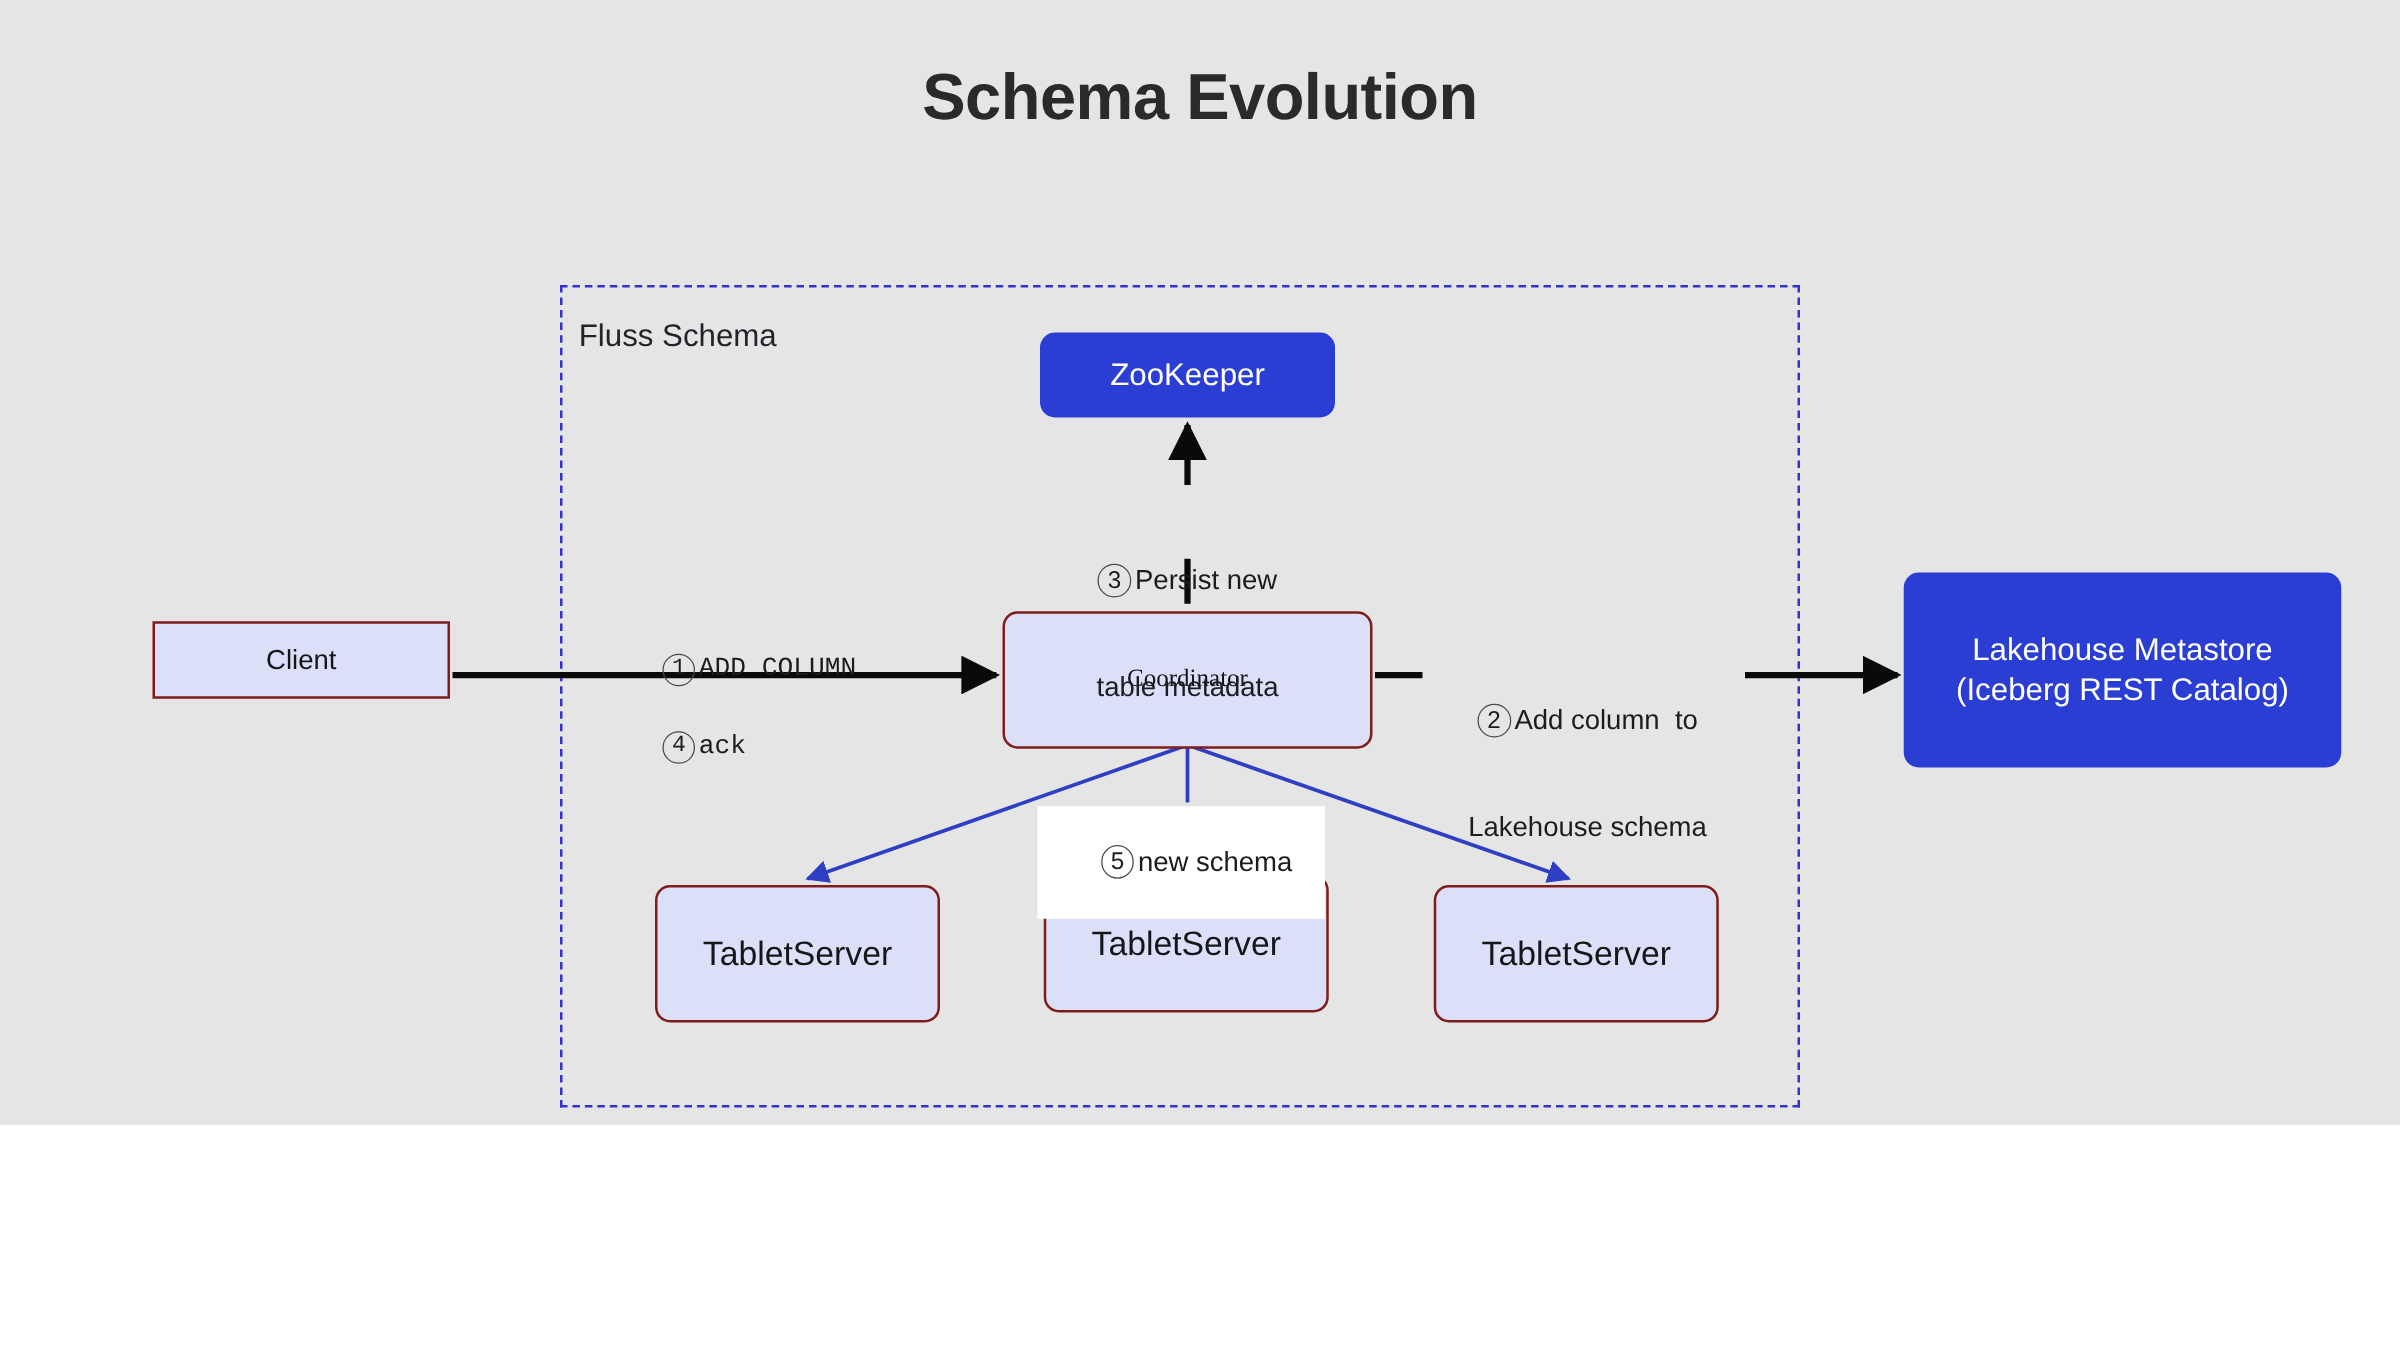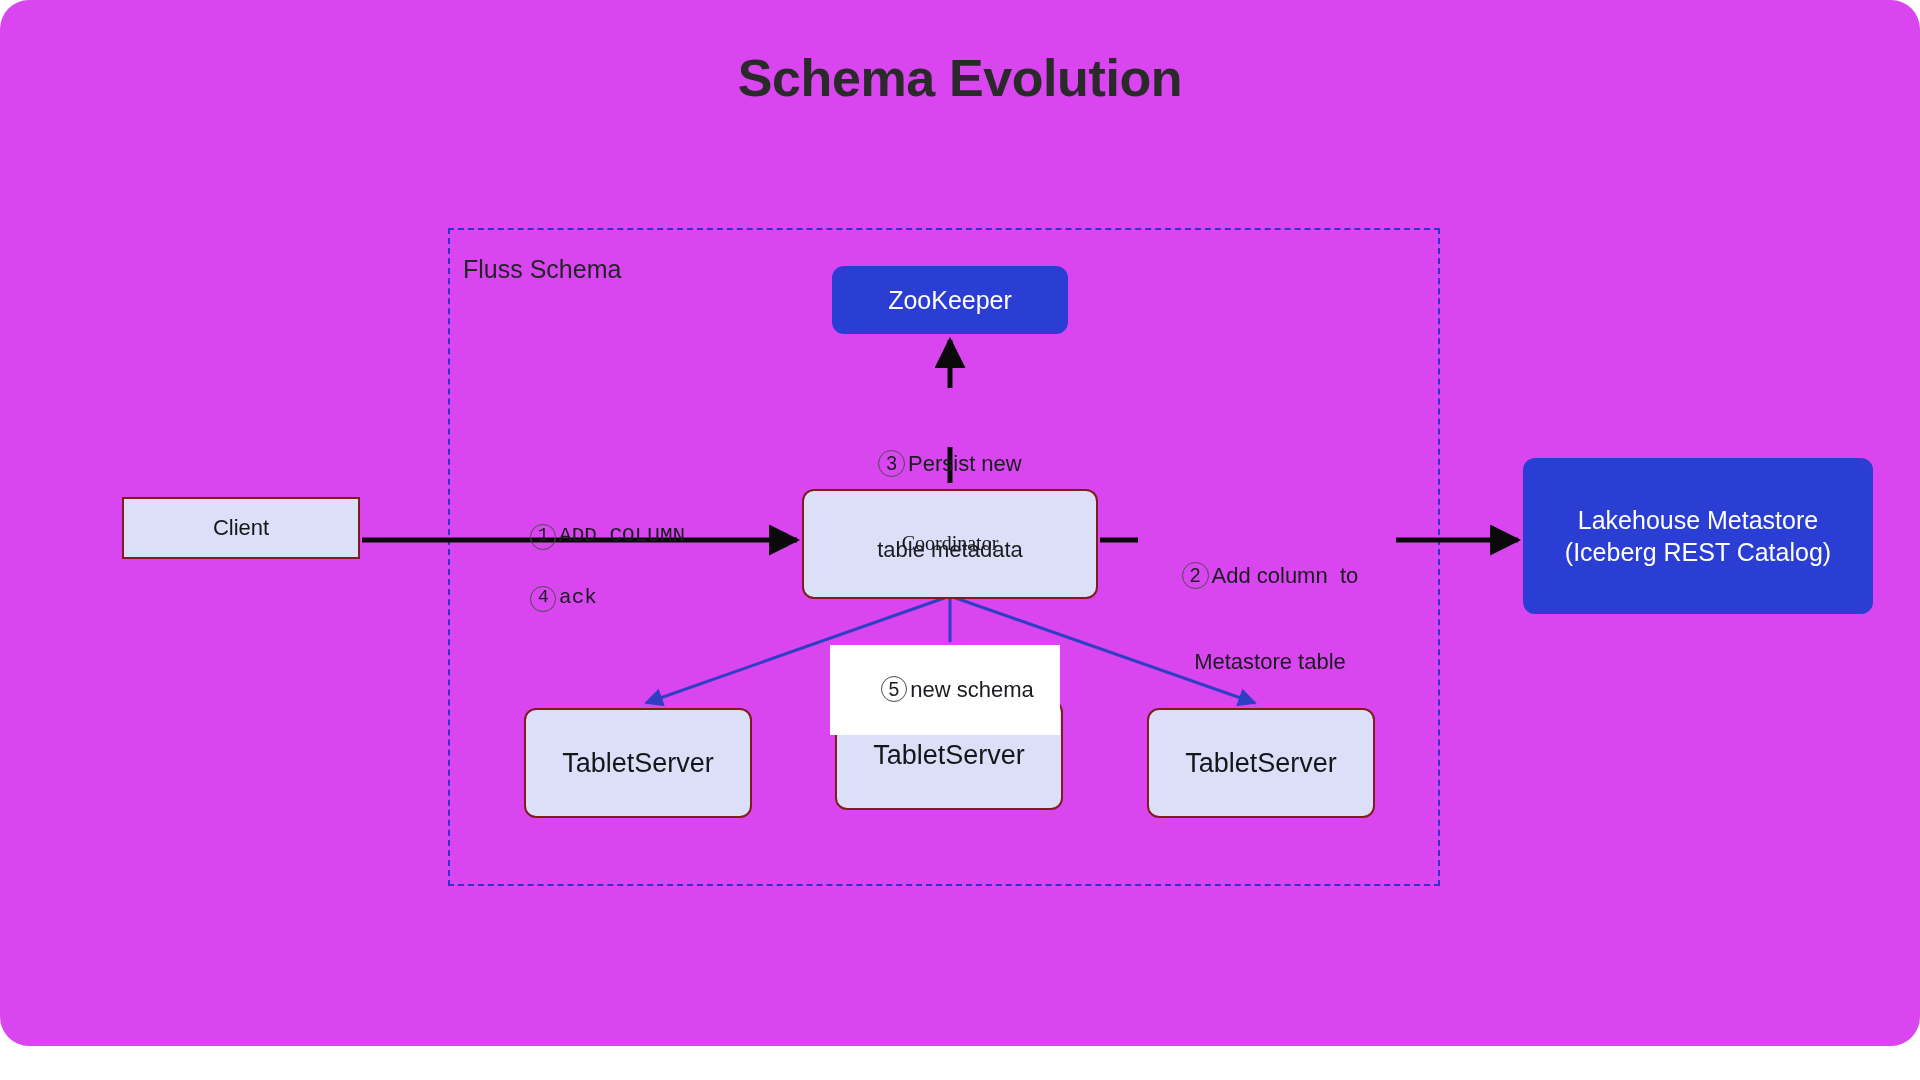--- a/index.html
+++ b/index.html
@@ -8,24 +8,23 @@
     padding: 0;
     background: #ffffff;
   }
   body {
     font-family: "Liberation Sans", "DejaVu Sans", sans-serif;
     color: #1f1f1f;
   }
   #canvas {
     position: relative;
     width: 1920px;
-    height: 1046px;
-    background: #d946ef;
+    height: 900px;
+    background: #e5e5e5;
     overflow: hidden;
-    border-radius: 29px;
   }
 
   
   #page-title {
     position: absolute;
     left: 0;
     top: 48px;
     width: 1920px;
     text-align: center;
     font-size: 52px;
@@ -192,21 +191,21 @@
   <div id="label-add-column" class="edge-label">
     <span class="num">1</span><span>ADD COLUMN</span>
   </div>
 
   <div id="label-ack" class="edge-label">
     <span class="num">4</span><span>ack</span>
   </div>
 
   <div id="label-add-lakehouse" class="edge-label">
     <div><span class="num">2</span><span>Add column  to</span></div>
-    <div>Metastore table</div>
+    <div>Lakehouse schema</div>
   </div>
 
   <div id="label-persist" class="edge-label">
     <div><span class="num">3</span><span>Persist new</span></div>
     <div>table metadata</div>
   </div>
 
   <div id="label-new-schema" class="edge-label">
     <span class="num">5</span><span>new schema</span>
   </div>

